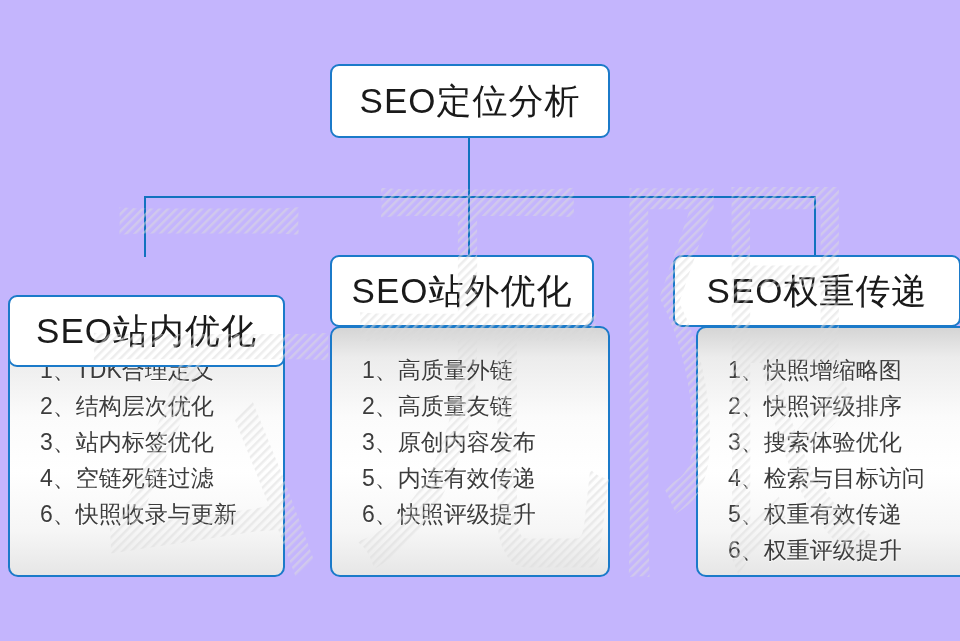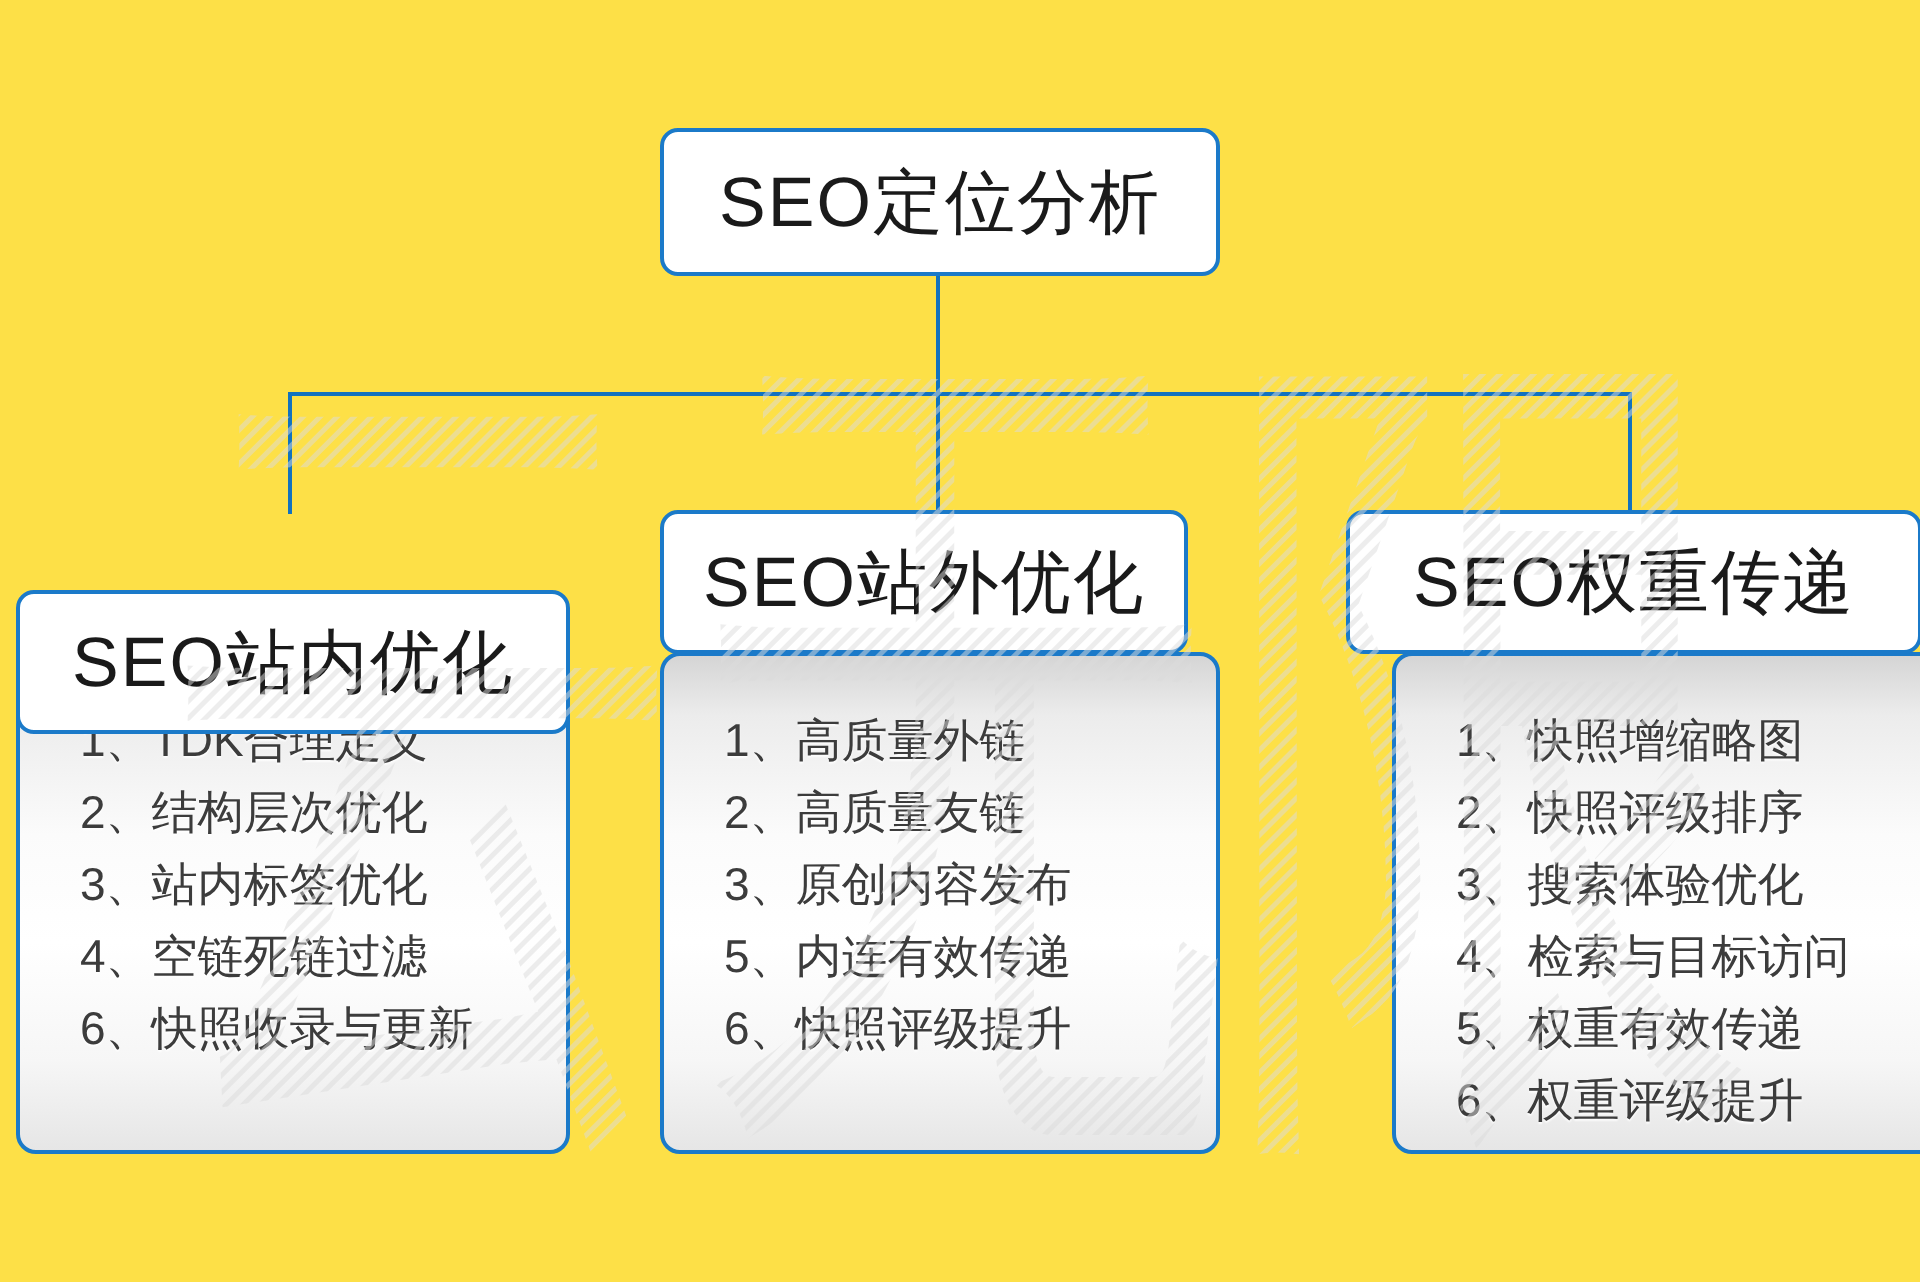--- a/index.html
+++ b/index.html
@@ -1,18 +1,18 @@
 <!DOCTYPE html>
 <html><head>
 <meta charset="utf-8">
 <style>
   html,body { margin:0; padding:0; background:#ffffff; }
   .stage {
     position:relative; width:960px; height:641px; overflow:hidden;
-    background:#fde047;
+    background:#c4b5fd;
     font-family:"Liberation Sans", sans-serif;
   }
   
   .line { position:absolute; background:#1272bf; }
   .line.v { width:2px; }
   .line.h { height:2px; }
   #v-top   { left:468px; top:137px; height:61px; }
   #h-main  { left:144px; top:196px; width:672px; }
   #v-left  { left:144px; top:196px; height:61px; }
   #v-mid   { left:468px; top:196px; height:61px; }

